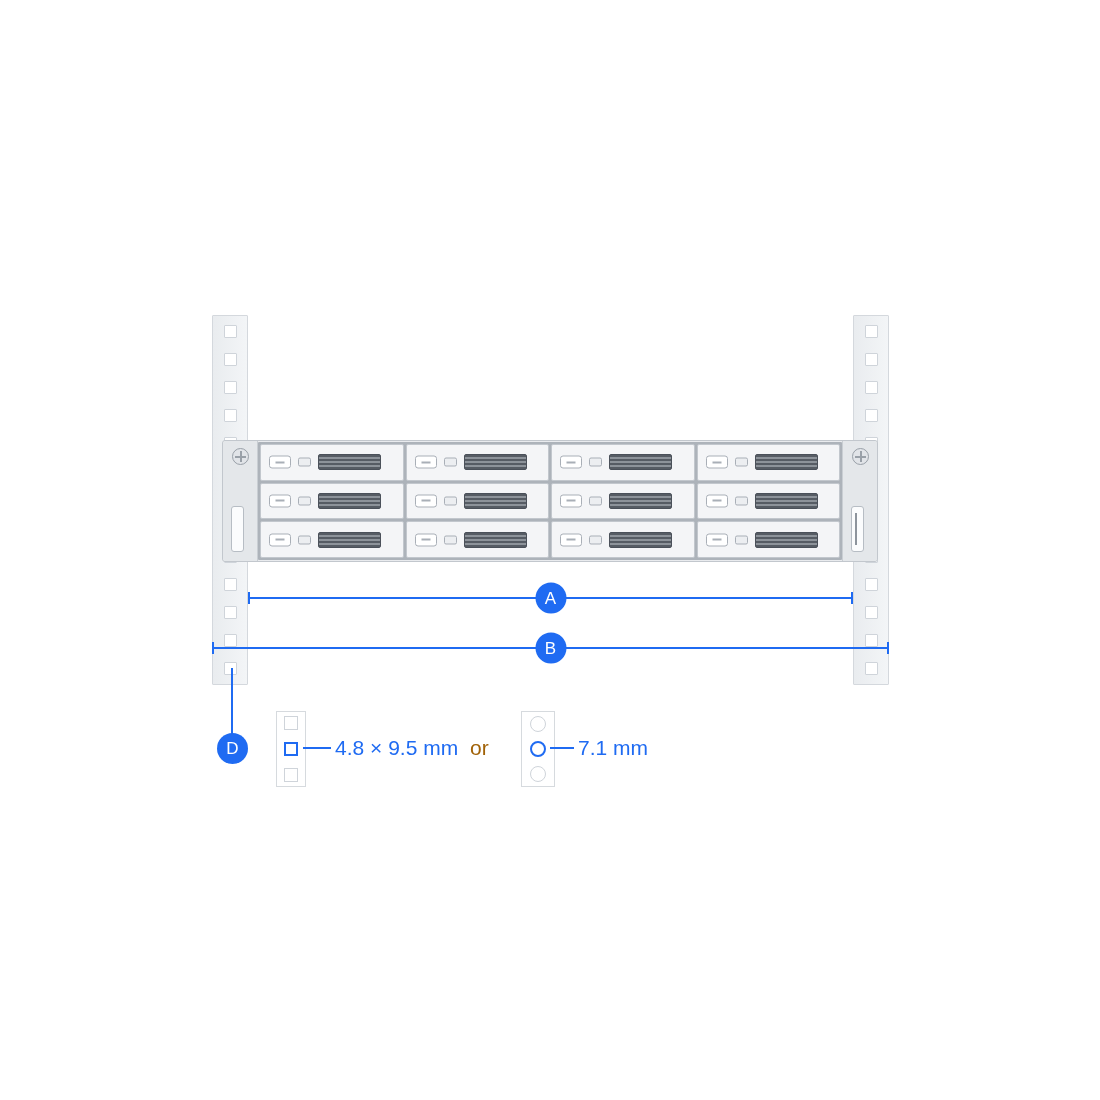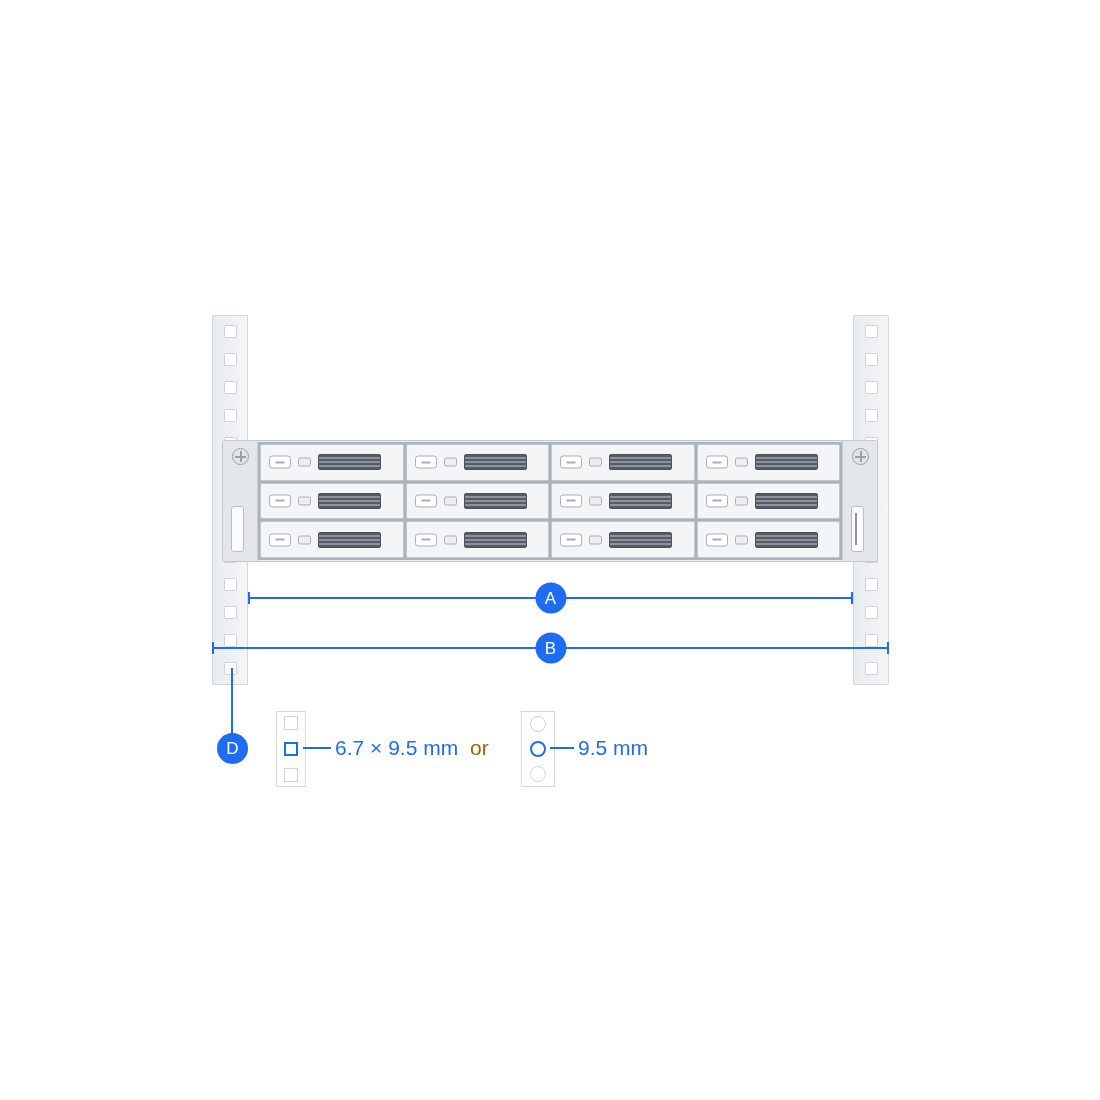--- a/index.html
+++ b/index.html
@@ -234,25 +234,25 @@
 
   <div class="d-line"></div>
   <div class="d-circle">D</div>
 
   <div class="fragment square">
       <div class="frag-hole-sq"></div>
       <div class="frag-hole-sq hl"></div>
       <div class="frag-hole-sq"></div>
     </div>
   <div class="leader sq"></div>
-  <div class="detail-label sq">6.7 × 9.5 mm</div>
+  <div class="detail-label sq">4.8 × 9.5 mm</div>
 
   <div class="detail-label or">or</div>
 
   <div class="fragment round">
       <div class="frag-hole-rd"></div>
       <div class="frag-hole-rd hl"></div>
       <div class="frag-hole-rd"></div>
     </div>
   <div class="leader rd"></div>
-  <div class="detail-label rd">9.5 mm</div>
+  <div class="detail-label rd">7.1 mm</div>
 
 </div>
 
 </body></html>

